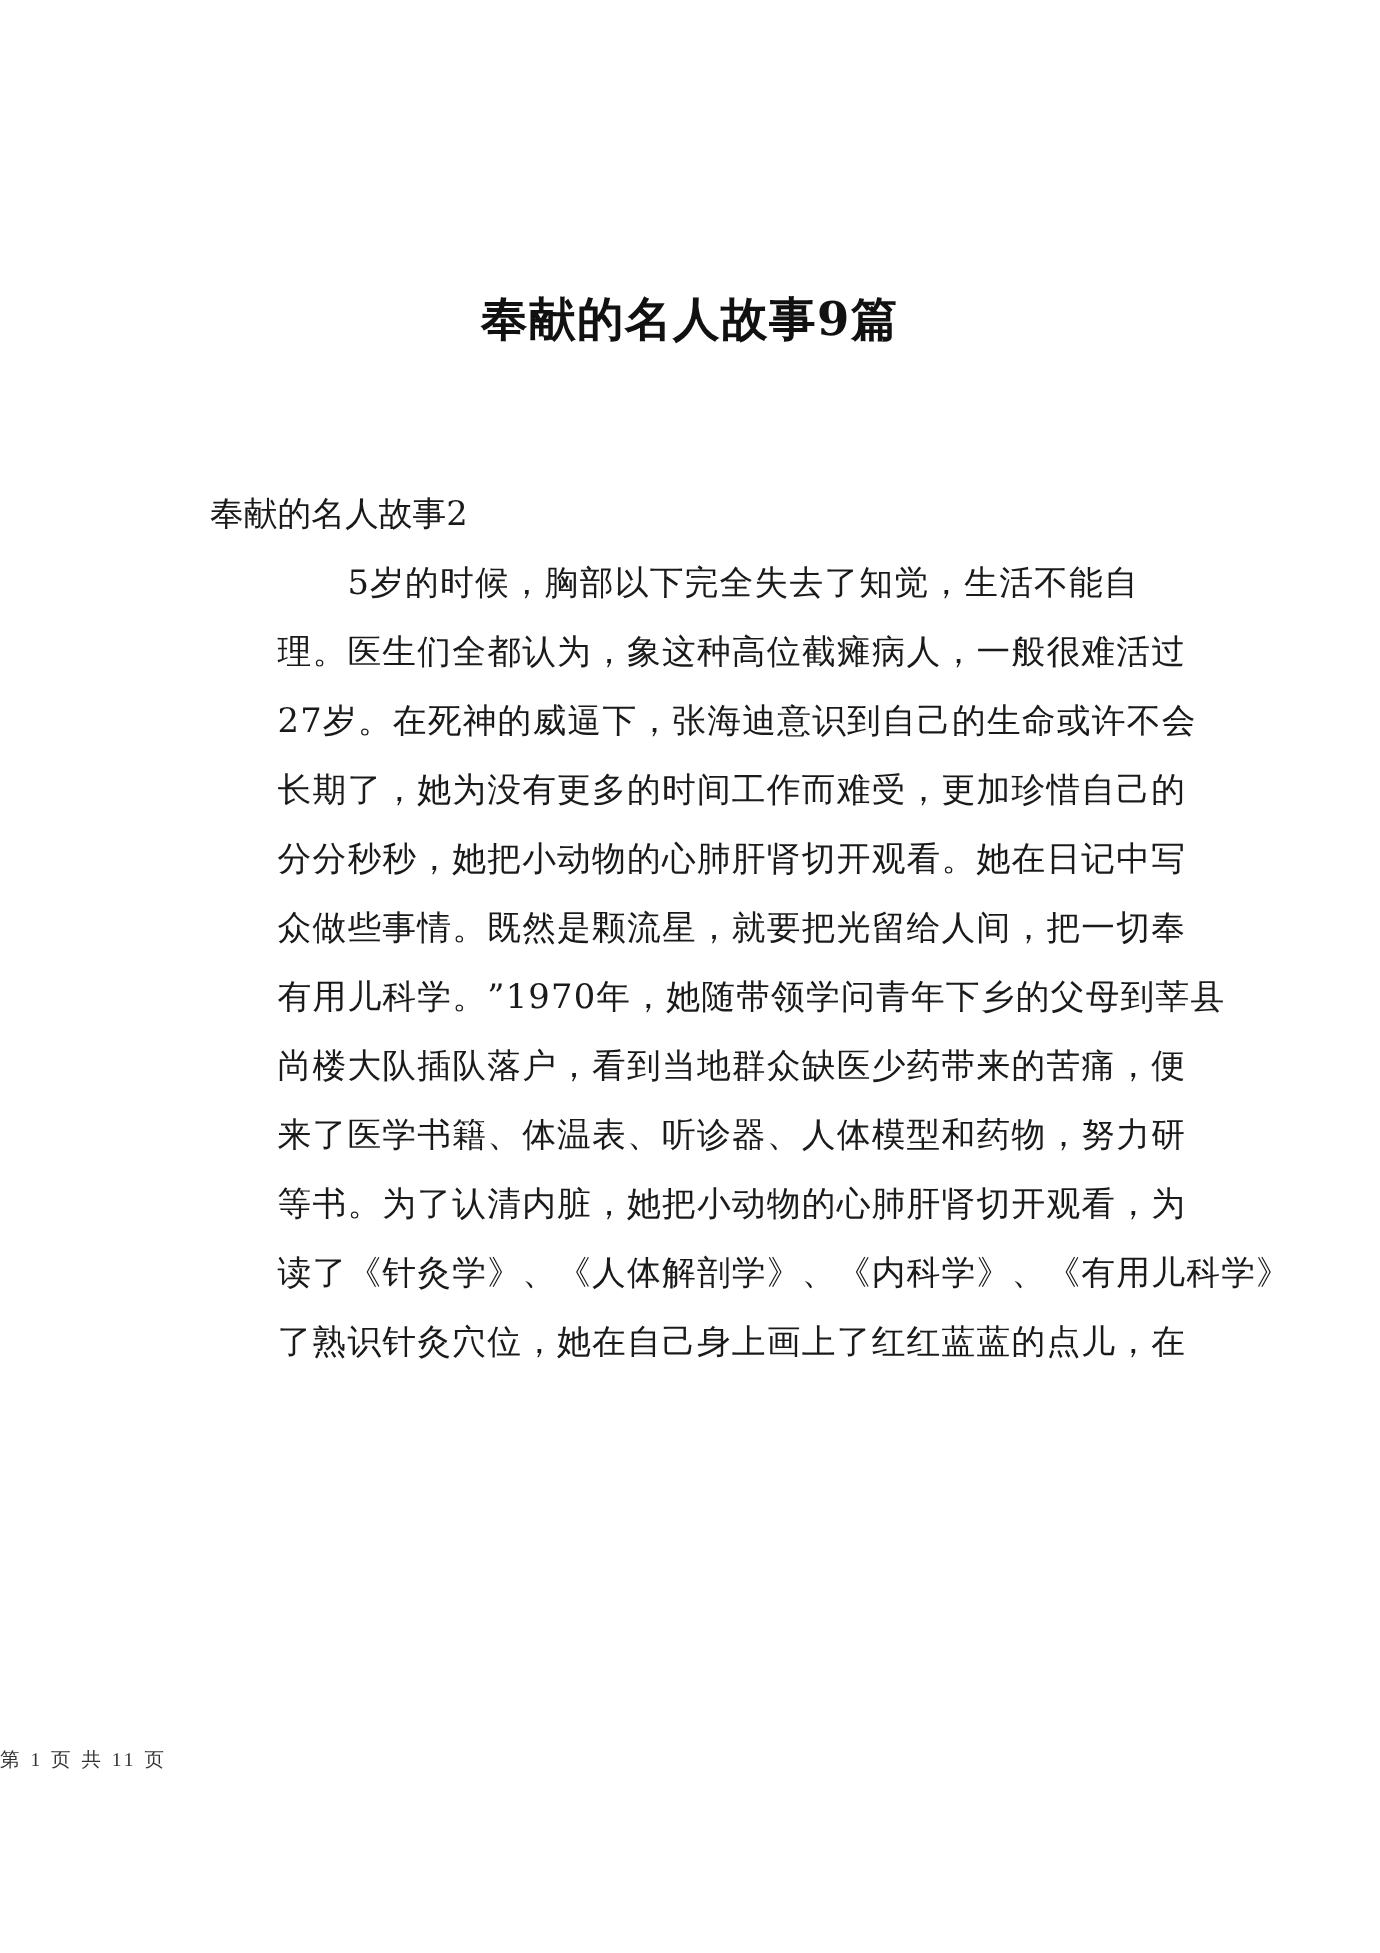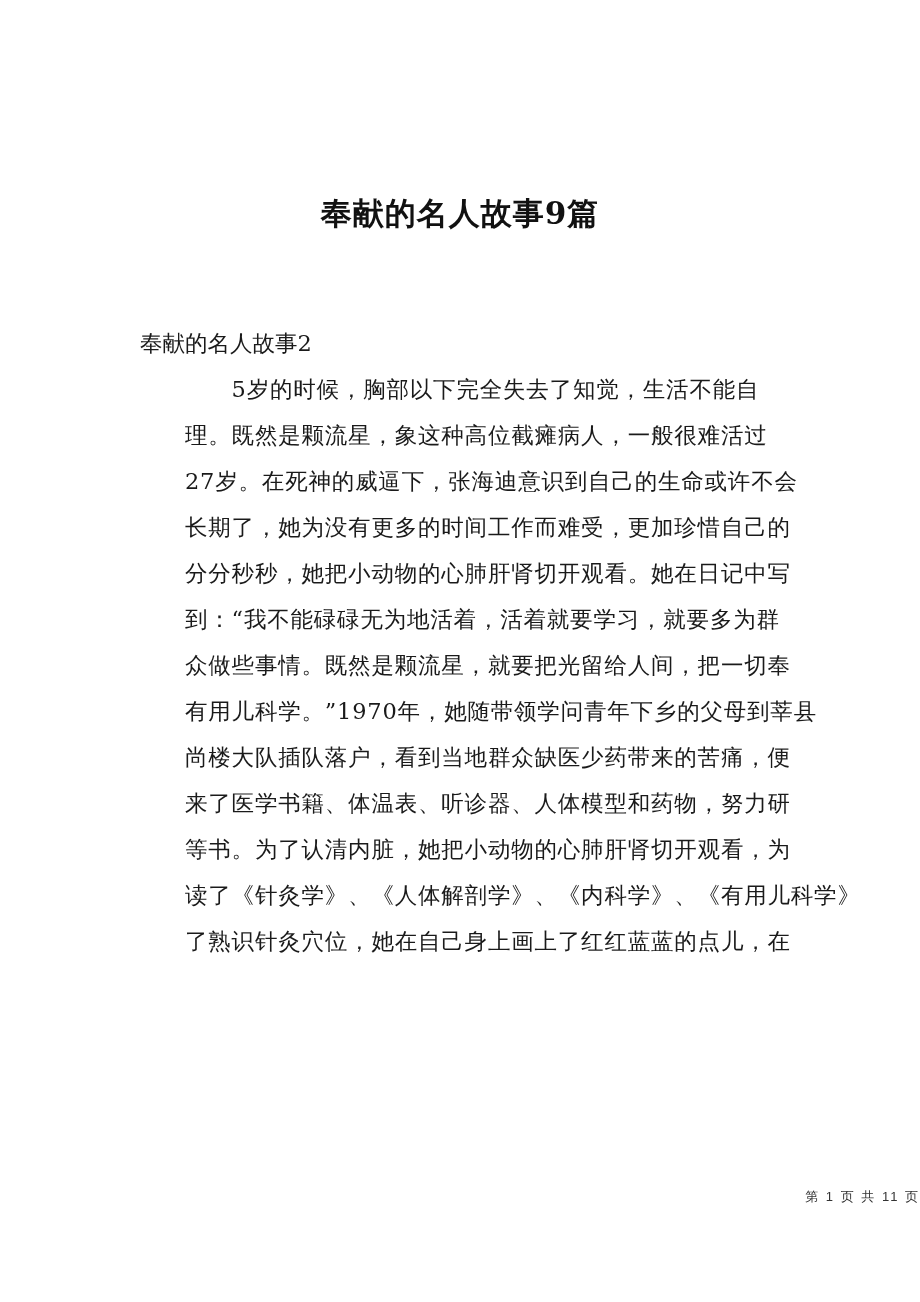--- a/index.html
+++ b/index.html
@@ -57,46 +57,45 @@
     }
     .line {
       display: block;
       white-space: nowrap;
       text-align: justify;
     }
     .footer {
       position: absolute;
       left: 0;
       width: 920px;
-      top: 1188px;
-      text-align: right;
-      font-family: Liberation Sans, sans-serif;
+      top: 1164px;
+      text-align: left;
+      font-family: Liberation Serif, serif;
       font-size: 13px;
       color: #333;
       letter-spacing: 2px;
     }
   </style>
 </head>
 <body>
 
 <div class="page">
 
   <div class="doc-title">奉献的名人故事9篇</div>
 
   <div class="body-text">
     <div class="section-heading">奉献的名人故事2</div>
 
 
     <div class="para">
       <span class="line">　　5岁的时候，胸部以下完全失去了知觉，生活不能自</span>
-      <span class="line">理。既然是颗流星，象这种高位截瘫病人，一般很难活过</span>
+      <span class="line">理。医生们全都认为，象这种高位截瘫病人，一般很难活过</span>
       <span class="line">27岁。在死神的威逼下，张海迪意识到自己的生命或许不会</span>
       <span class="line">长期了，她为没有更多的时间工作而难受，更加珍惜自己的</span>
       <span class="line">分分秒秒，她把小动物的心肺肝肾切开观看。她在日记中写</span>
-      <span class="line">到：“我不能碌碌无为地活着，活着就要学习，就要多为群</span>
       <span class="line">众做些事情。既然是颗流星，就要把光留给人间，把一切奉</span>
       <span class="line">有用儿科学。”1970年，她随带领学问青年下乡的父母到莘县</span>
       <span class="line">尚楼大队插队落户，看到当地群众缺医少药带来的苦痛，便</span>
       <span class="line">来了医学书籍、体温表、听诊器、人体模型和药物，努力研</span>
       <span class="line">等书。为了认清内脏，她把小动物的心肺肝肾切开观看，为</span>
       <span class="line">读了《针灸学》、《人体解剖学》、《内科学》、《有用儿科学》</span>
       <span class="line">了熟识针灸穴位，她在自己身上画上了红红蓝蓝的点儿，在</span>
     </div>
   </div>
 

